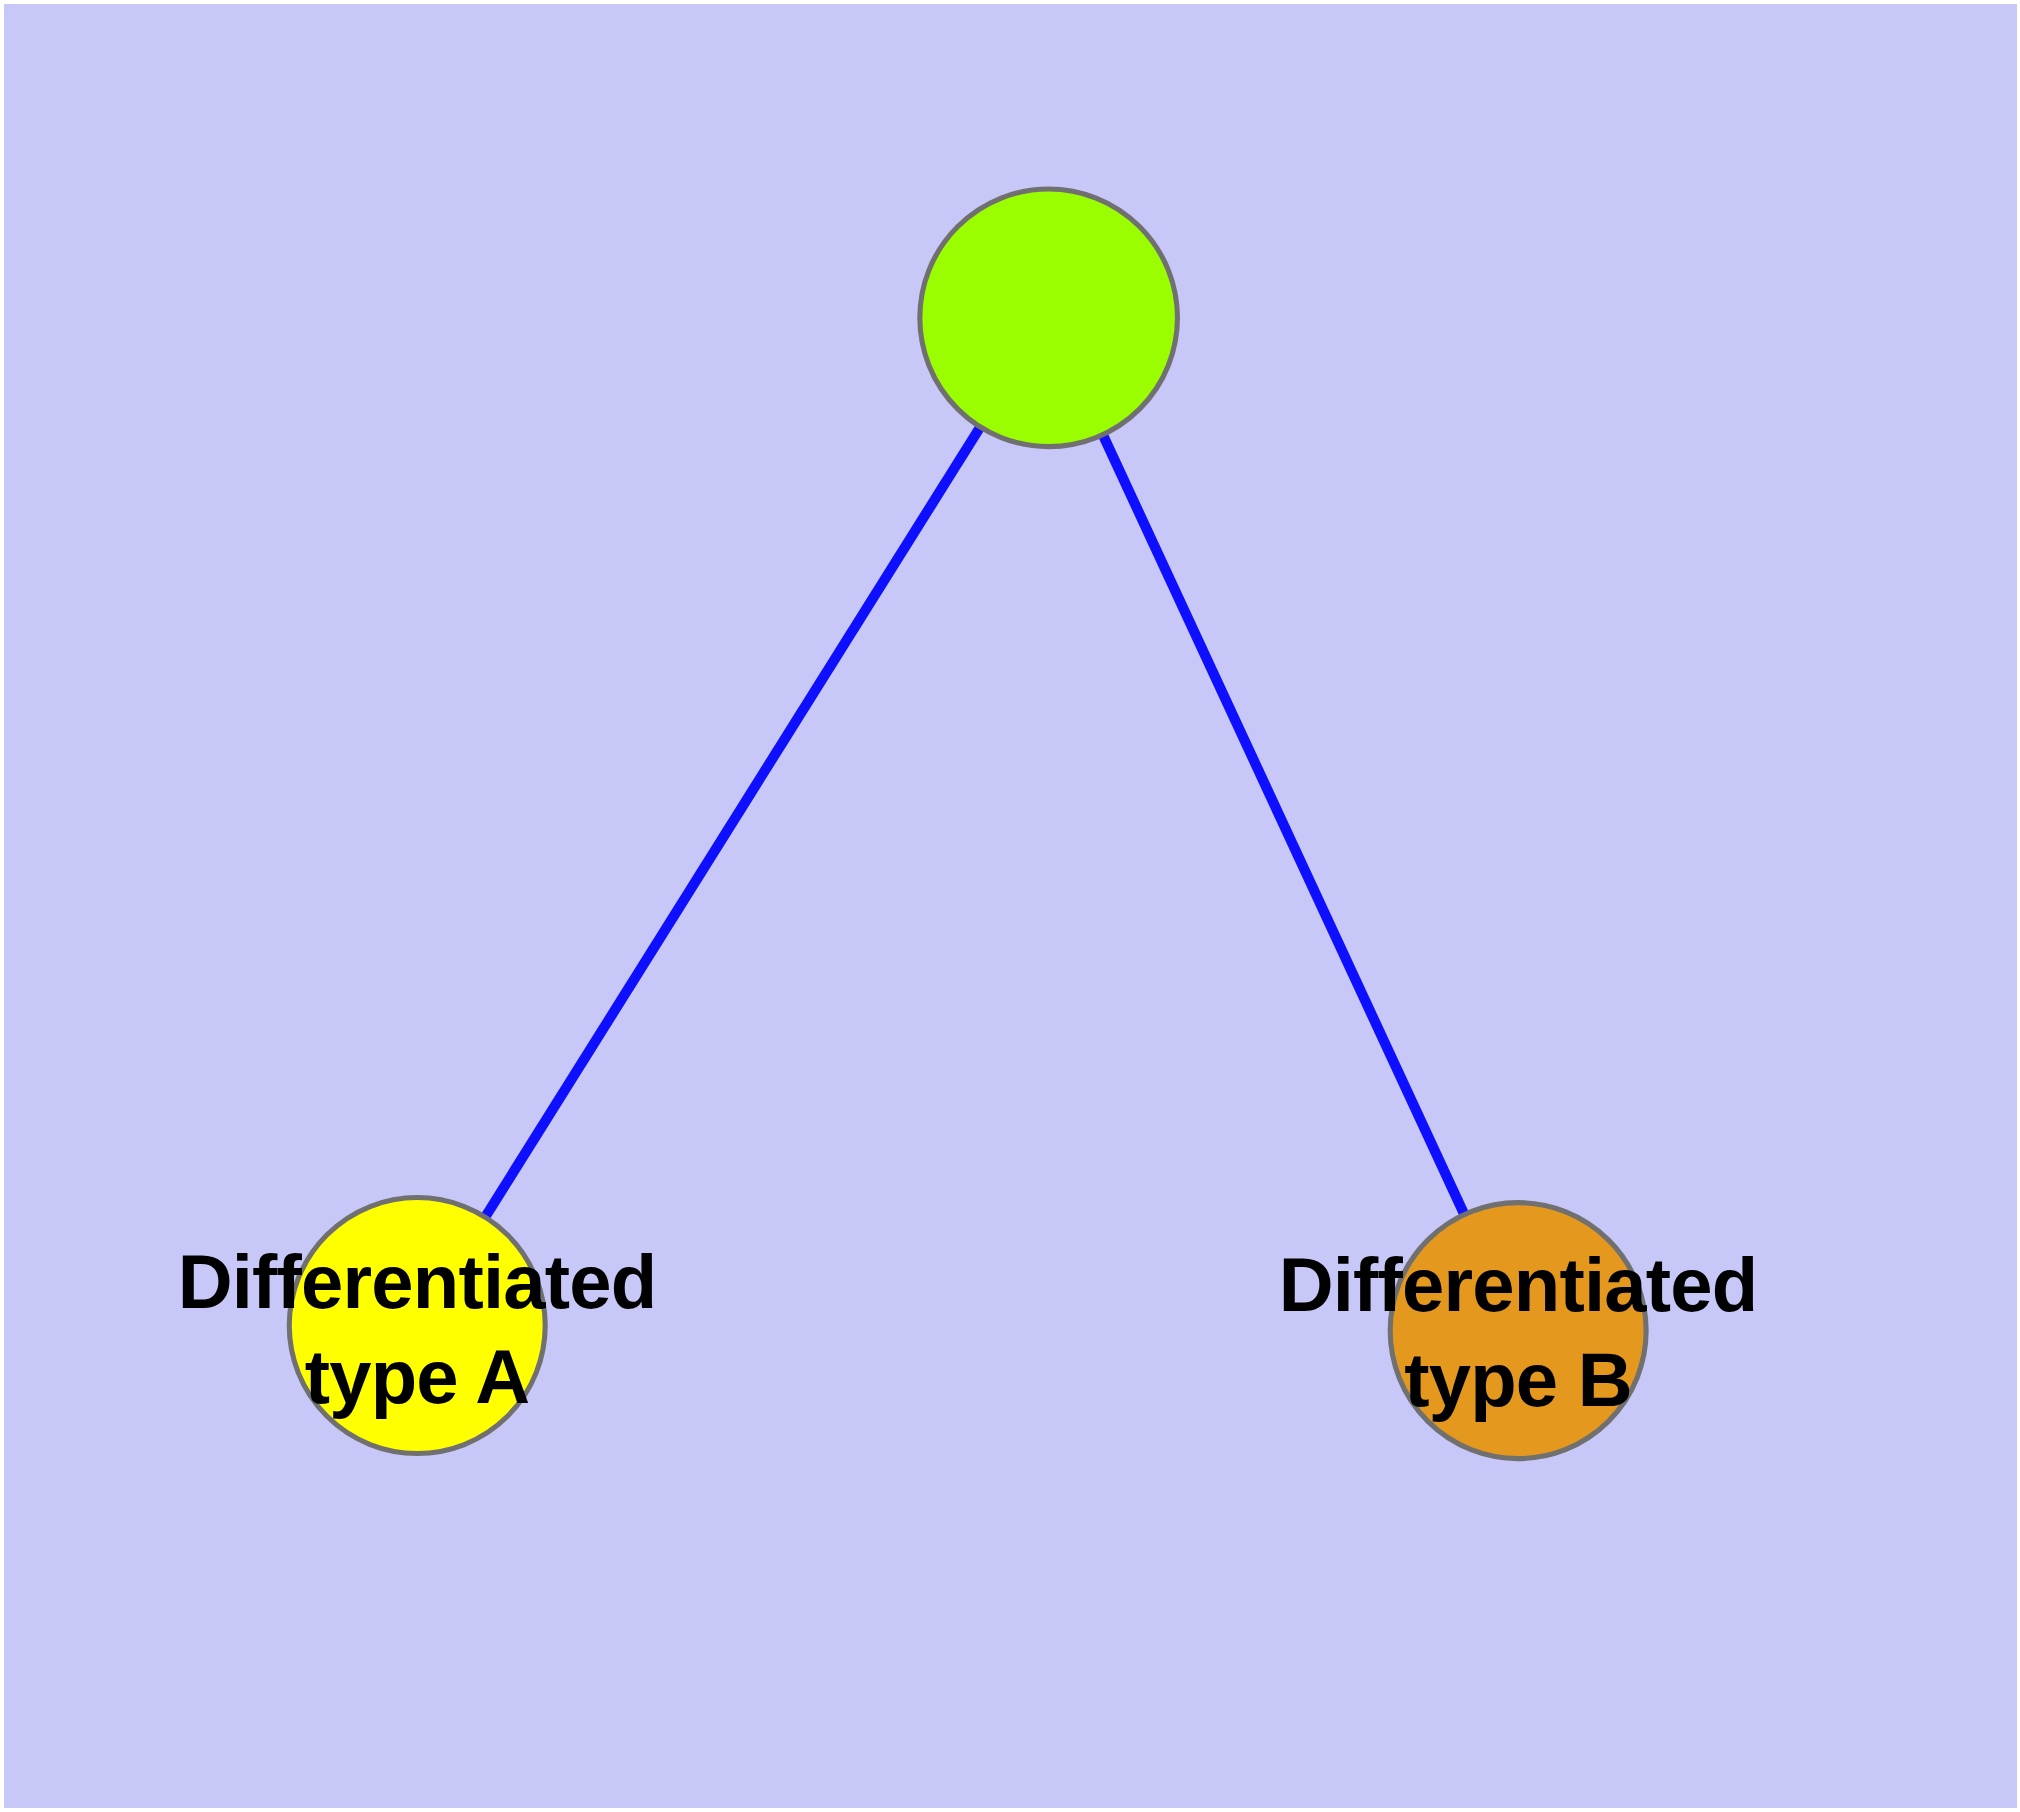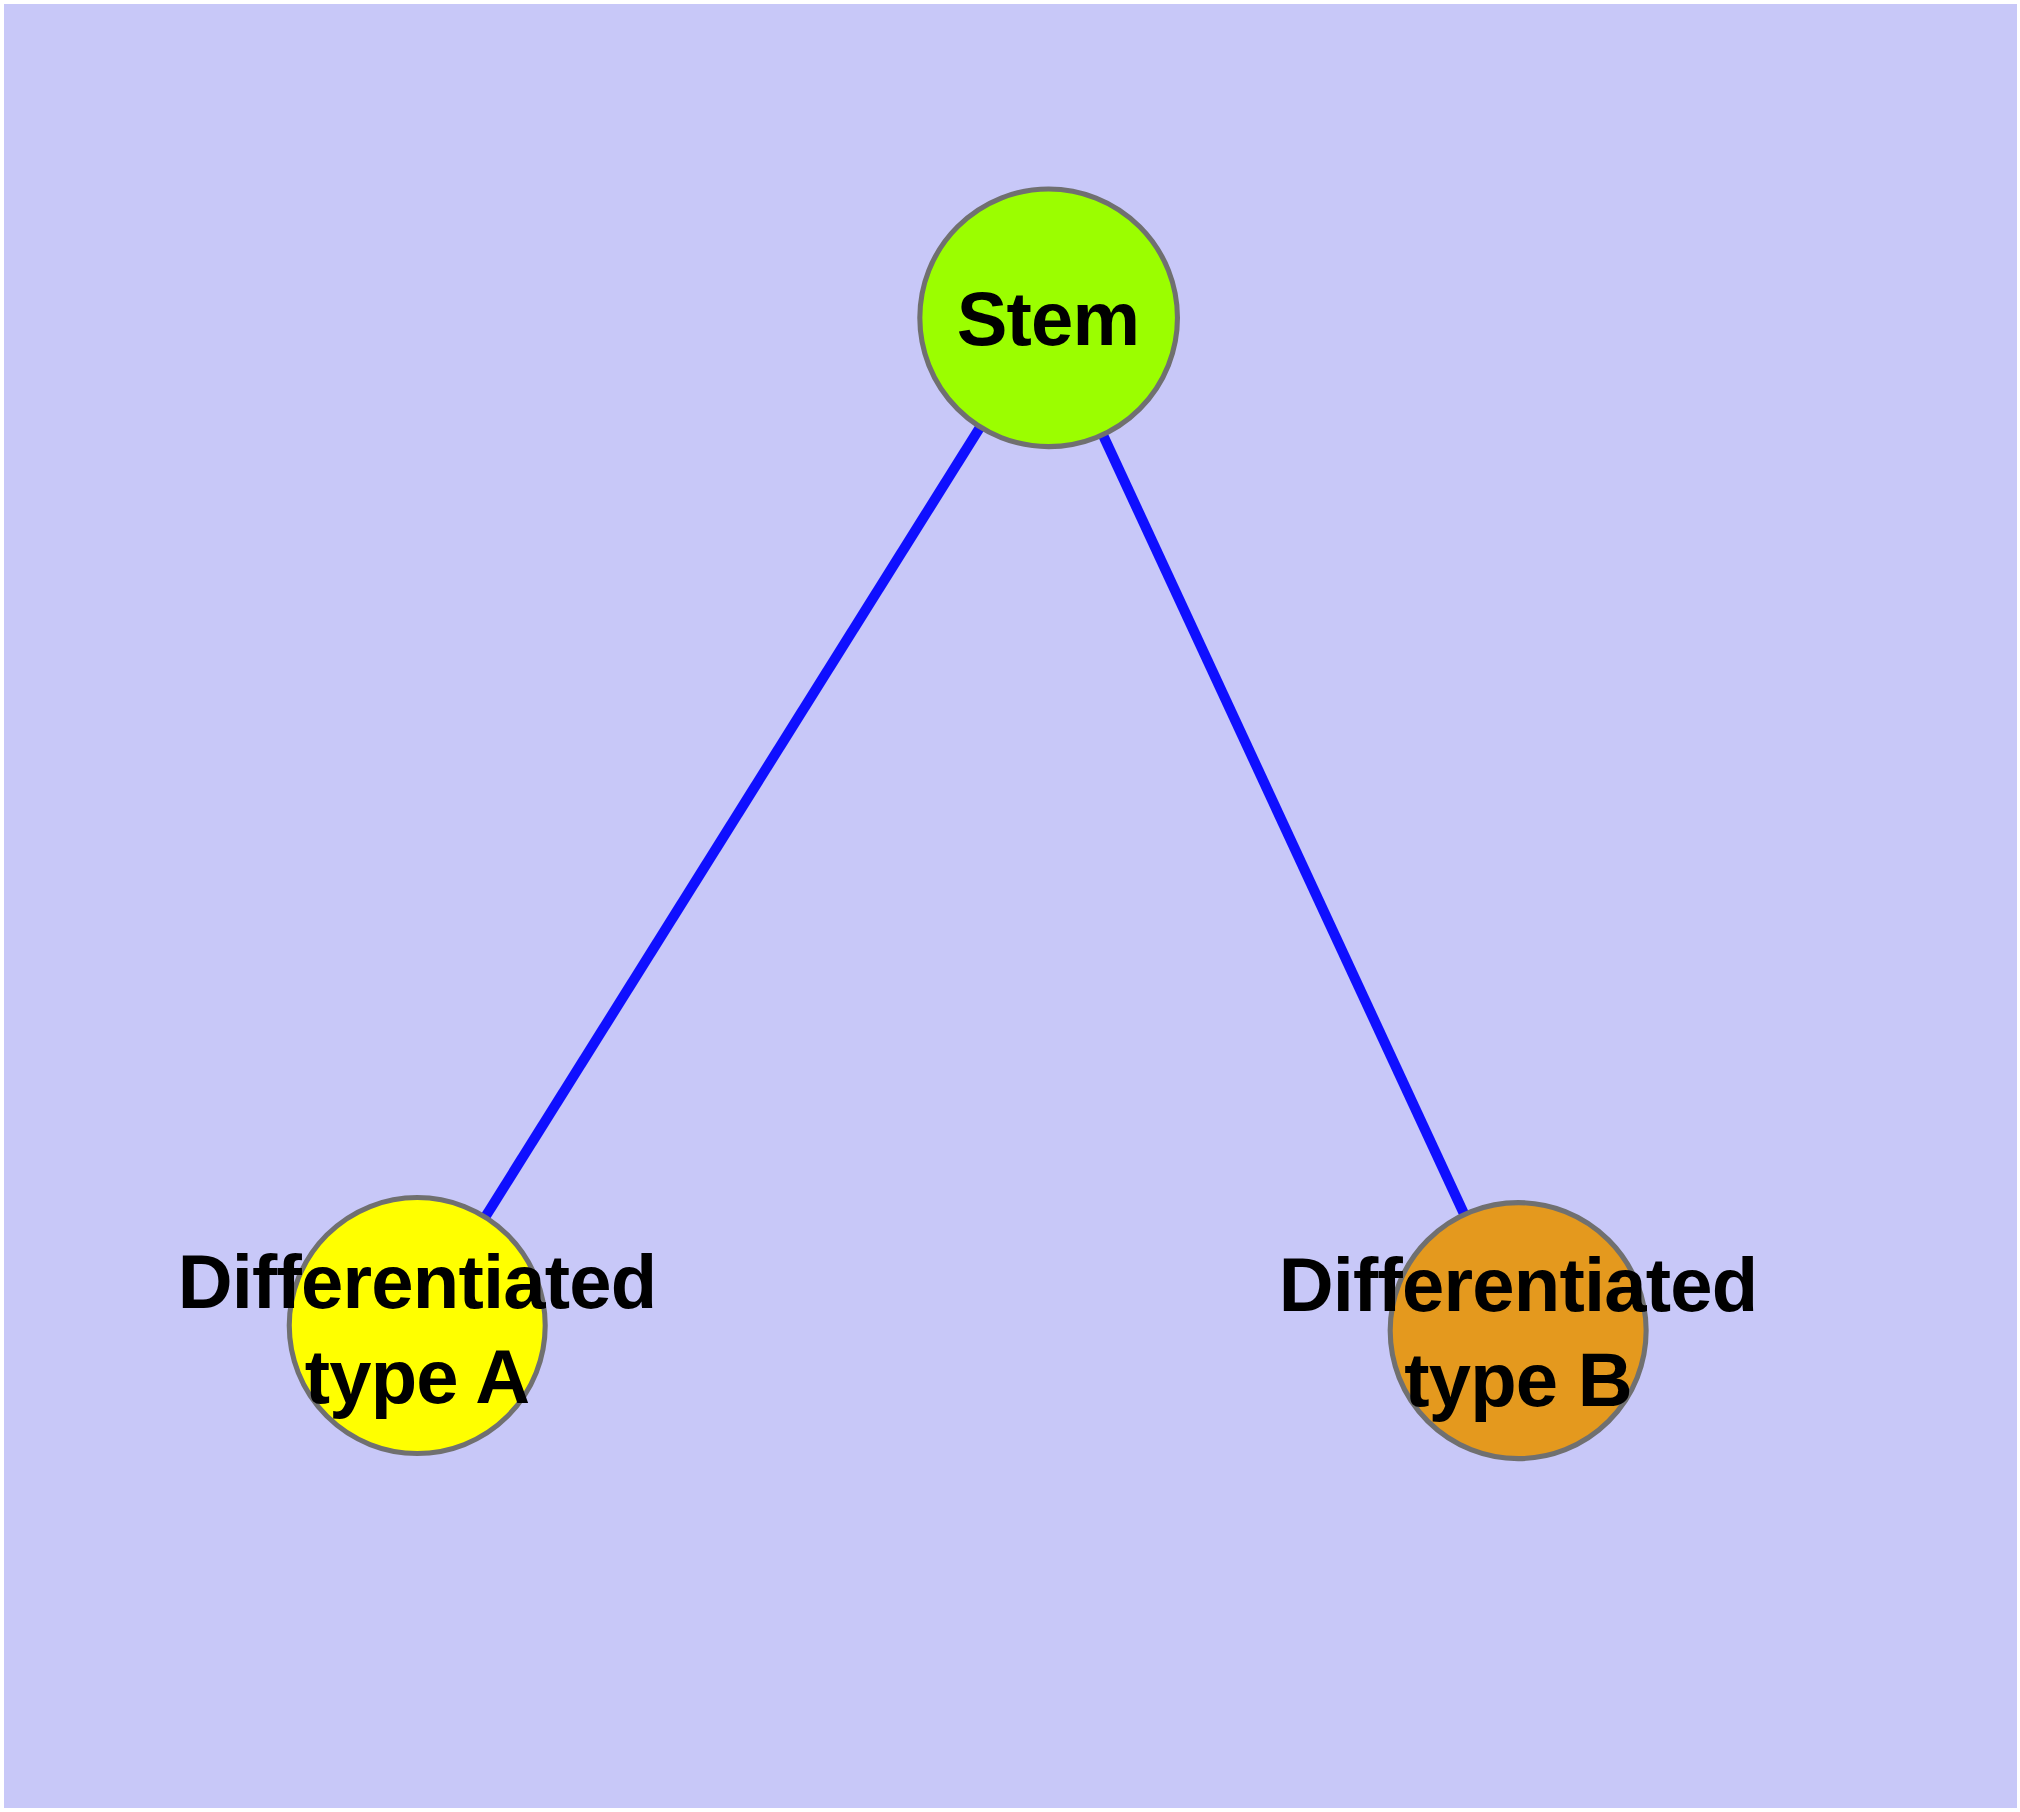--- a/index.html
+++ b/index.html
@@ -63,21 +63,20 @@
   <svg class="graph-svg" viewBox="0 0 2384 2138">
 
     <line class="edge-line" x1="1237" y1="375" x2="492" y2="1564" stroke="#0F0FFF"></line>
     <line class="edge-line" x1="1237" y1="375" x2="1791" y2="1570" stroke="#0F0FFF"></line>
 
     <circle class="node-circle" cx="1237" cy="375" r="152" fill="#9BFE00"></circle>
     <circle class="node-circle" cx="492" cy="1564" r="151" fill="#FFFF00"></circle>
     <circle class="node-circle" cx="1791" cy="1570" r="151" fill="#E4991E"></circle>
   </svg>
 
-  <div class="node-label" style="left:1048px; top:318px;">Stem</div>
 
   <div class="node-label" style="left:417px; top:1329px;">Differentiated
 type A</div>
 
   <div class="node-label" style="left:1518px; top:1332px;">Differentiated
 type B</div>
 </div>
 
 
 </body></html>

